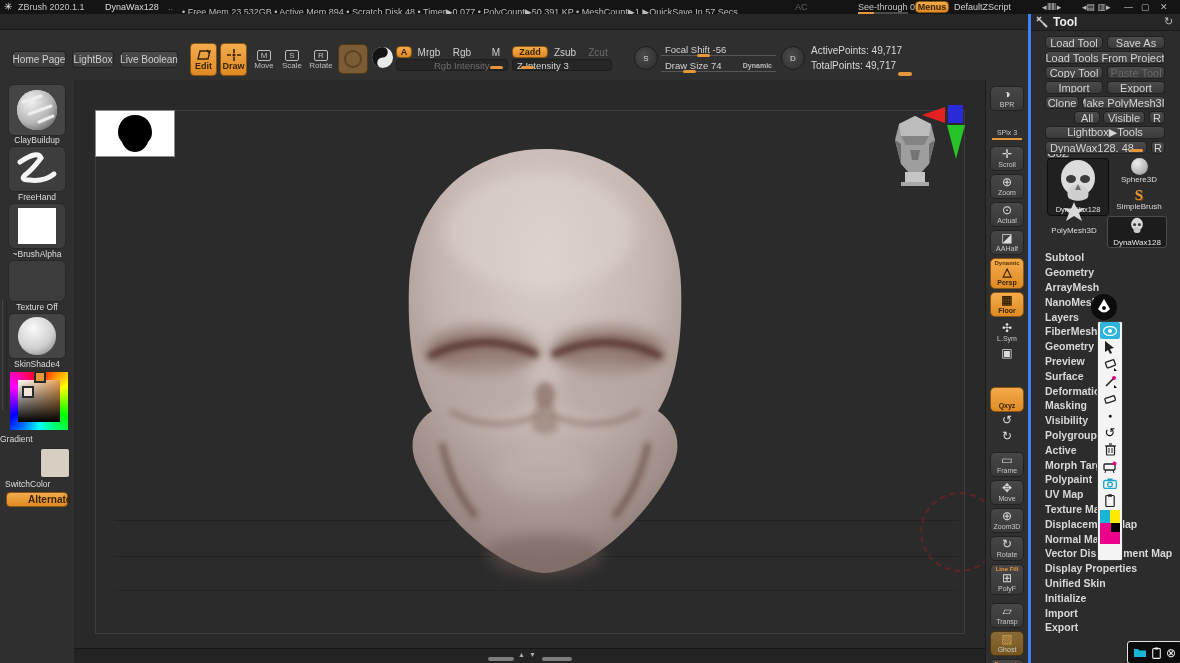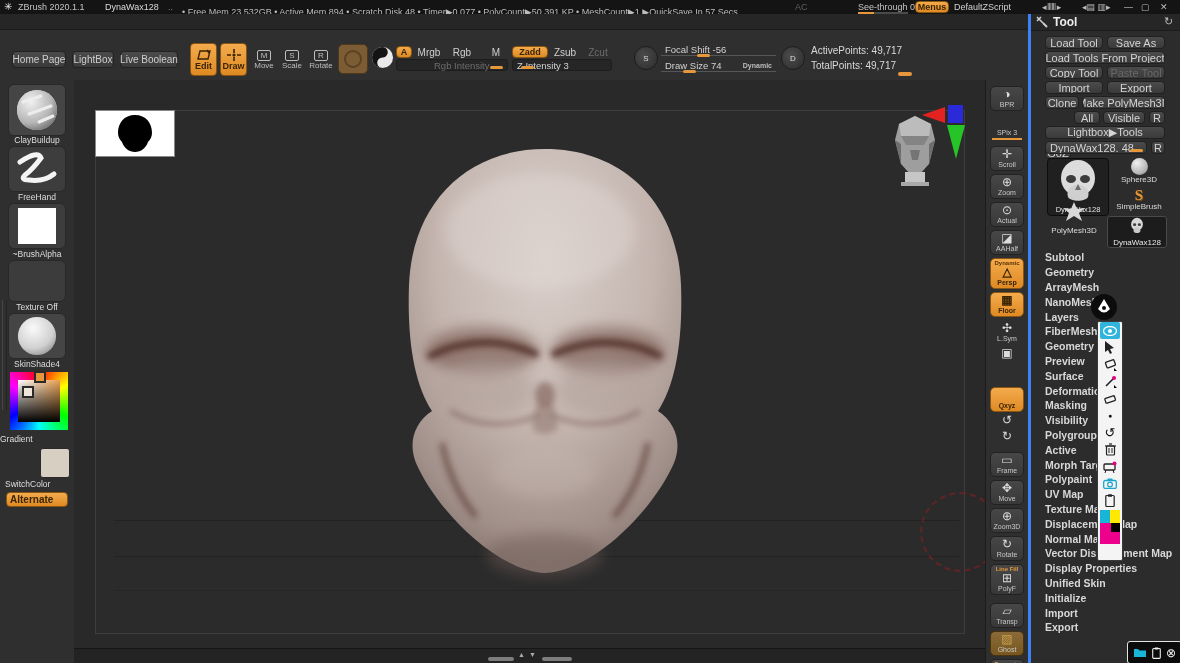--- a/index.html
+++ b/index.html
@@ -250,21 +250,21 @@
     <div class="abs" style="left:10px;top:292px;width:58px;height:58px;background:conic-gradient(#f00,#ff0,#0f0,#0ff,#00f,#f0f,#f00);">
       <div style="position:absolute;left:8px;top:8px;width:42px;height:42px;background:linear-gradient(to bottom,rgba(0,0,0,0),#000),linear-gradient(to right,#fff,#e8a052);"></div>
       <div style="position:absolute;left:24px;top:-1px;width:8px;height:8px;border:2px solid #2a2a2a;background:#e7973b;"></div>
       <div style="position:absolute;left:12px;top:14px;width:8px;height:8px;border:2px solid #2a2a2a;background:#efe5da;"></div>
     </div>
     <div class="thumb-label" style="top:354px;text-align:left;padding-left:0;box-sizing:border-box;">Gradient</div>
 
     <div class="abs" style="left:40px;top:368px;width:28px;height:28px;background:#d8cfc3;border:1px solid #2a2a2a;border-radius:3px;"></div>
     <div class="thumb-label" style="top:399px;text-align:left;padding-left:5px;box-sizing:border-box;">SwitchColor</div>
 
-    <div class="btn orange" style="left:6px;top:412px;width:62px;height:15px;justify-content:flex-start;padding-left:3px;font-size:10px;">Alternate</div>
+    <div class="btn orange" style="left:6px;top:412px;width:62px;height:15px;justify-content:flex-start;padding-left:21px;font-size:10px;">Alternate</div>
 
     <div class="abs" style="left:2px;top:220px;width:3px;height:110px;border-left:1px solid #474747;border-right:1px solid #242424;"></div>
   </div>
 
   <div id="canvas">
     <div id="docrect"></div>
     <div class="floorline" style="top:440px;"></div>
     <div class="floorline" style="top:476px;"></div>
     <div class="floorline" style="top:510px;opacity:.5;"></div>
 

